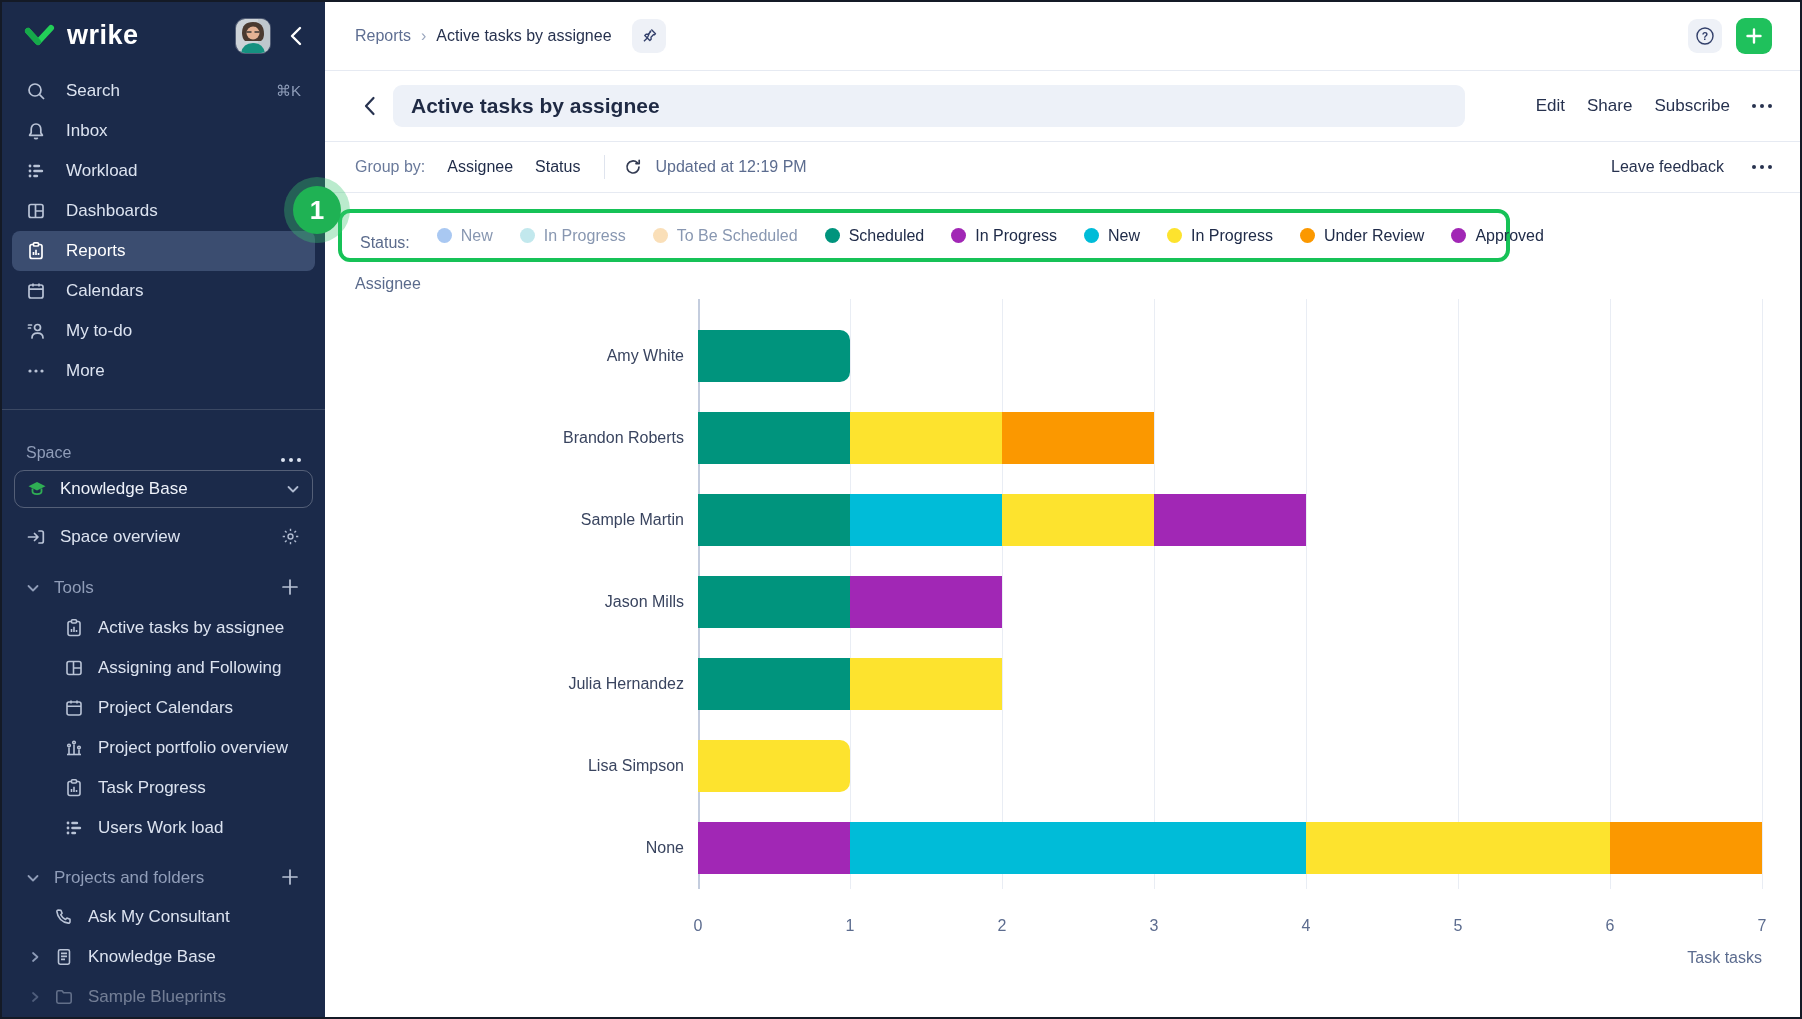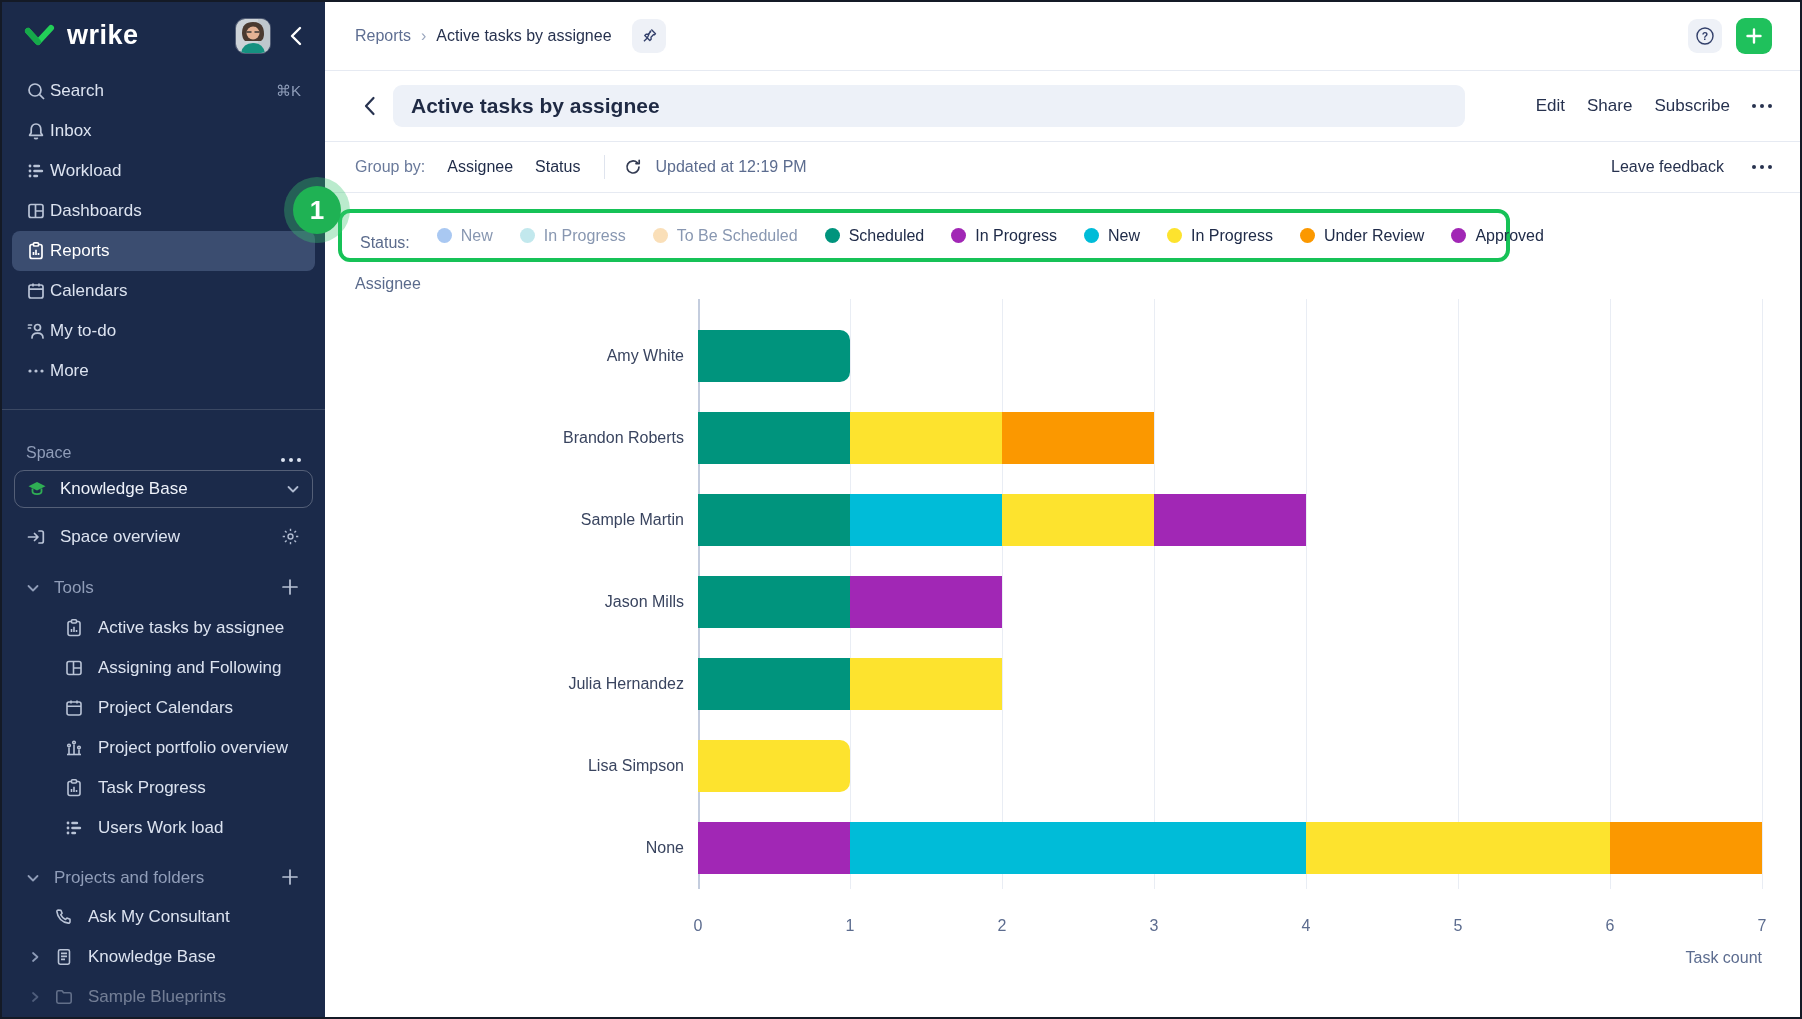--- a/index.html
+++ b/index.html
@@ -8,21 +8,21 @@
   .screen { position:relative; width:1802px; height:1019px; border:2px solid #141a26; display:flex; background:#fff; overflow:hidden; }
 
   
   .sidebar { width:323px; min-width:323px; background:#1b2a4a; color:#dde4f0; display:flex; flex-direction:column; overflow:hidden; }
   .sb-head { height:64px; display:flex; align-items:center; padding:4px 18px 0 22px; }
   .logo { display:flex; align-items:center; gap:9px; flex:1; }
   .logo-text { color:#fff; font-size:27px; font-weight:bold; letter-spacing:.5px; }
   .avatar { width:36px; height:36px; border-radius:10px; overflow:hidden; border:1px solid rgba(255,255,255,.25); margin-right:14px; }
   .collapse { width:22px; height:22px; display:flex; align-items:center; justify-content:center; cursor:pointer; }
 
-  .nav-item { height:40px; margin:0 10px; padding:0 14px; border-radius:8px; display:flex; align-items:center; gap:4px; font-size:17px; color:#dce3f0; cursor:pointer; }
+  .nav-item { height:40px; margin:0 10px; padding:0 14px; border-radius:8px; display:flex; align-items:center; gap:20px; font-size:17px; color:#dce3f0; cursor:pointer; }
   .nav-item.active { background:rgba(137,158,201,.30); color:#fff; }
   .nav-item .grow { flex:1; }
   .shortcut { color:#8e9cb8; font-size:15px; }
 
   .sb-divider { border-top:1px solid rgba(255,255,255,.14); margin:18px 0 24px 0; }
 
   .sec-row { height:28px; margin:0 10px; padding:0 14px; display:flex; align-items:flex-end; font-size:16px; color:#909db8; }
   .sec-row .grow { flex:1; }
 
   .space-box { height:38px; margin:8px 12px 0 12px; border:1px solid rgba(255,255,255,.25); border-radius:10px; display:flex; align-items:center; gap:13px; padding:0 12px; font-size:17px; color:#eef2fa; cursor:pointer; }
@@ -578,18 +578,18 @@
       <div class="xticks" id="xticks">
           <span class="xtick" style="left: 0px;">0</span>
           <span class="xtick" style="left: 152px;">1</span>
           <span class="xtick" style="left: 304px;">2</span>
           <span class="xtick" style="left: 456px;">3</span>
           <span class="xtick" style="left: 608px;">4</span>
           <span class="xtick" style="left: 760px;">5</span>
           <span class="xtick" style="left: 912px;">6</span>
           <span class="xtick" style="left: 1064px;">7</span>
         </div>
-      <div class="xlabel">Task count</div>
+      <div class="xlabel">Task tasks</div>
     </div>
   </main>
 
   <div class="anno-badge">1</div>
 </div>
 
 </body></html>

